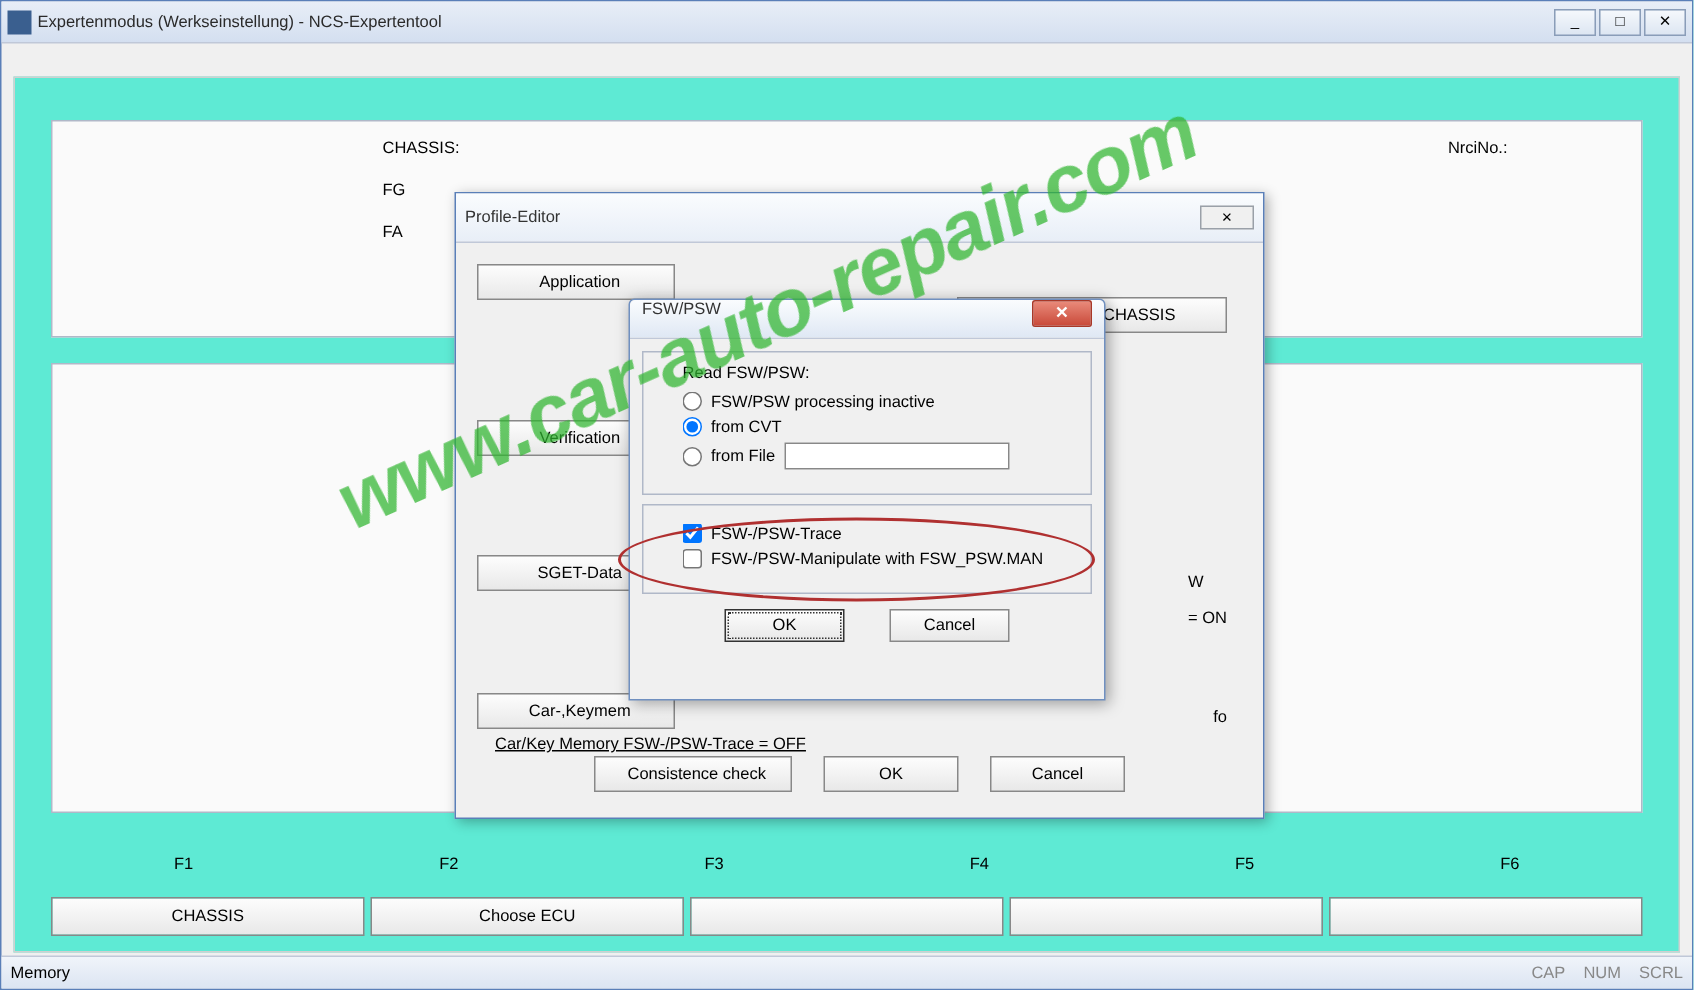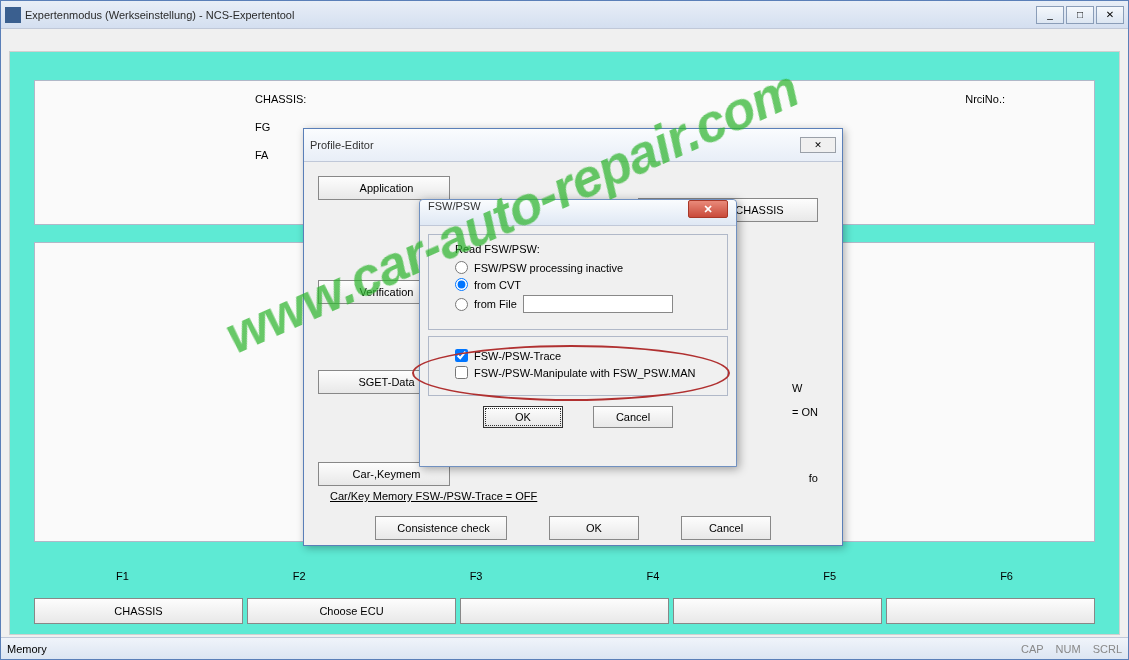--- a/index.html
+++ b/index.html
@@ -41,21 +41,21 @@
     .pd-title { flex: 1; color: #333; }
     .pd-close { width: 36px; height: 16px; border: 1px solid #9aa0a8; background: #f0f0f0; font-size: 9px; text-align: center; line-height: 14px; cursor: pointer; }
     .pd-body { padding: 10px 14px; position: relative; height: calc(100% - 22px); }
     .pd-btn { height: 24px; border: 1px solid #888; background: linear-gradient(to bottom, #fdfdfd, #e8e8e8); cursor: pointer; padding: 0 10px; }
     .pd-row { position: absolute; left: 14px; }
     .pd-r2 { top: 118px; }
     .pd-r3 { top: 208px; }
     .pd-r4 { top: 300px; }
     .pd-txt { position: absolute; left: 26px; text-decoration: underline; }
     .pd-t1 { top: 328px; }
-    .pd-bottom { position: absolute; bottom: 16px; left: 0; right: 0; display: flex; justify-content: center; gap: 42px; }
+    .pd-bottom { position: absolute; bottom: 28px; left: 0; right: 0; display: flex; justify-content: center; gap: 21px; }
     .pd-btn.wide { width: 132px; padding-left: 15px; }
     .pd-btn.mid { width: 90px; }
     .green-chip { position: absolute; width: 56px; height: 14px; background: #2a9a3a; border: 1px solid #1a6a2a; transform: skewX(-15deg); }
     .chip1 { top: 56px; left: 162px; }
     .chip2 { top: 56px; left: 268px; }
     .pd-side-text { position: absolute; right: 24px; top: 220px; }
     .pd-side-text2 { position: absolute; right: 24px; top: 310px; }
     .pd-vin-btn { position: absolute; top: 36px; right: 24px; width: 180px; }
     
     

